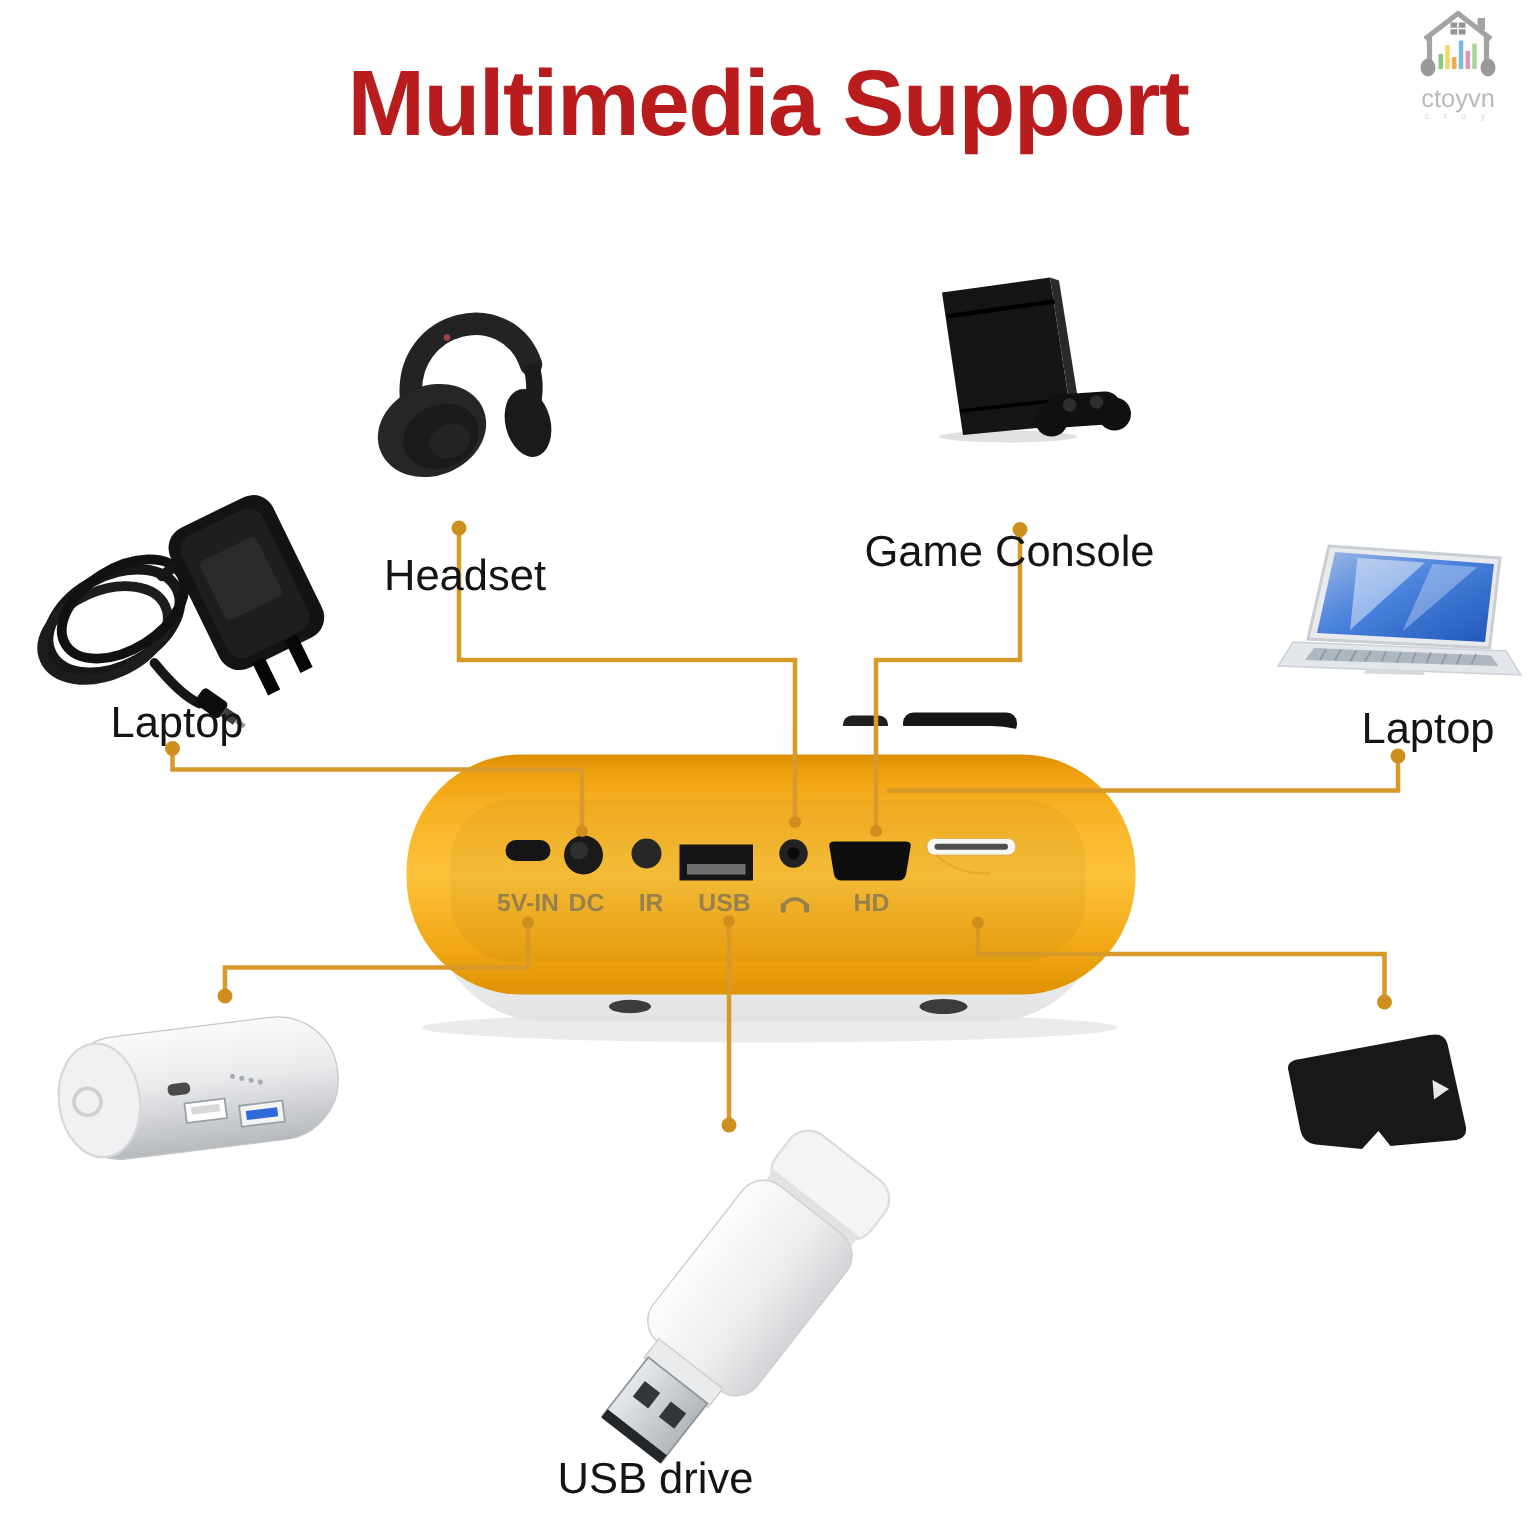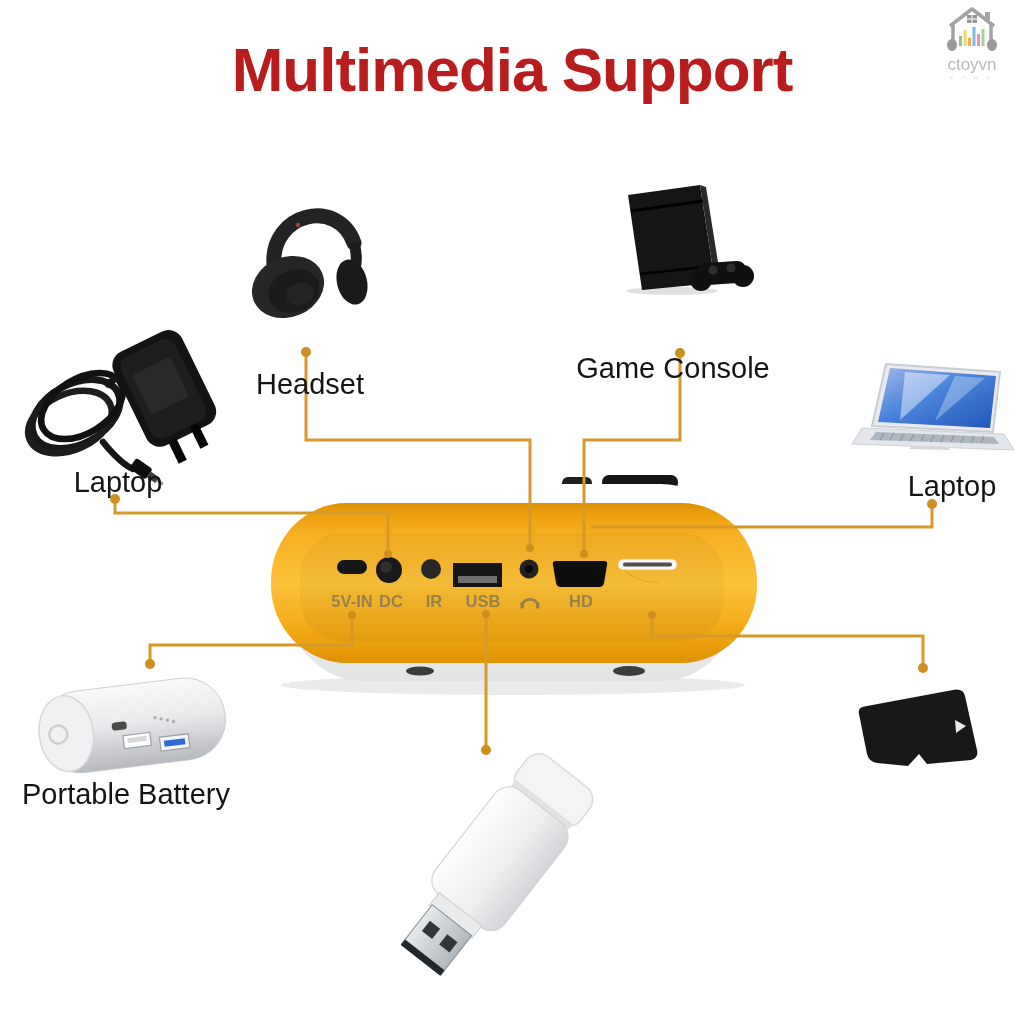--- a/index.html
+++ b/index.html
@@ -254,21 +254,21 @@
       </g>
     </g>
   </svg>
 
   <div class="title">Multimedia Support</div>
 
   <div class="device-label" style="left:310px;top:320px;margin-top:48px;">Headset</div>
   <div class="device-label" style="left:673px;top:304px;margin-top:48px;">Game Console</div>
   <div class="device-label" style="left:118px;top:466px;">Laptop</div>
   <div class="device-label" style="left:952px;top:470px;">Laptop</div>
-  <div class="device-label" style="left:126px;top:778px;">Portable Battery</div>
+  <div class="device-label" style="left:437px;top:970px;">USB drive</div>
 
   <div class="watermark">
     <svg width="64" height="50" viewBox="0 0 64 50">
       <path d="M 10,22 L 32,5 L 54,22" stroke="#9a9a9a" stroke-width="3.5" fill="none" stroke-linejoin="round"></path>
       <rect x="45" y="8" width="5" height="8" fill="#9a9a9a"></rect>
       <line x1="13" y1="20" x2="13" y2="38" stroke="#9a9a9a" stroke-width="3.5"></line>
       <line x1="51" y1="20" x2="51" y2="38" stroke="#9a9a9a" stroke-width="3.5"></line>
       <rect x="27" y="11" width="10" height="8" fill="#8a8a8a"></rect>
       <line x1="32" y1="11" x2="32" y2="19" stroke="#fff" stroke-width="1"></line>
       <line x1="27" y1="15" x2="37" y2="15" stroke="#fff" stroke-width="1"></line>

